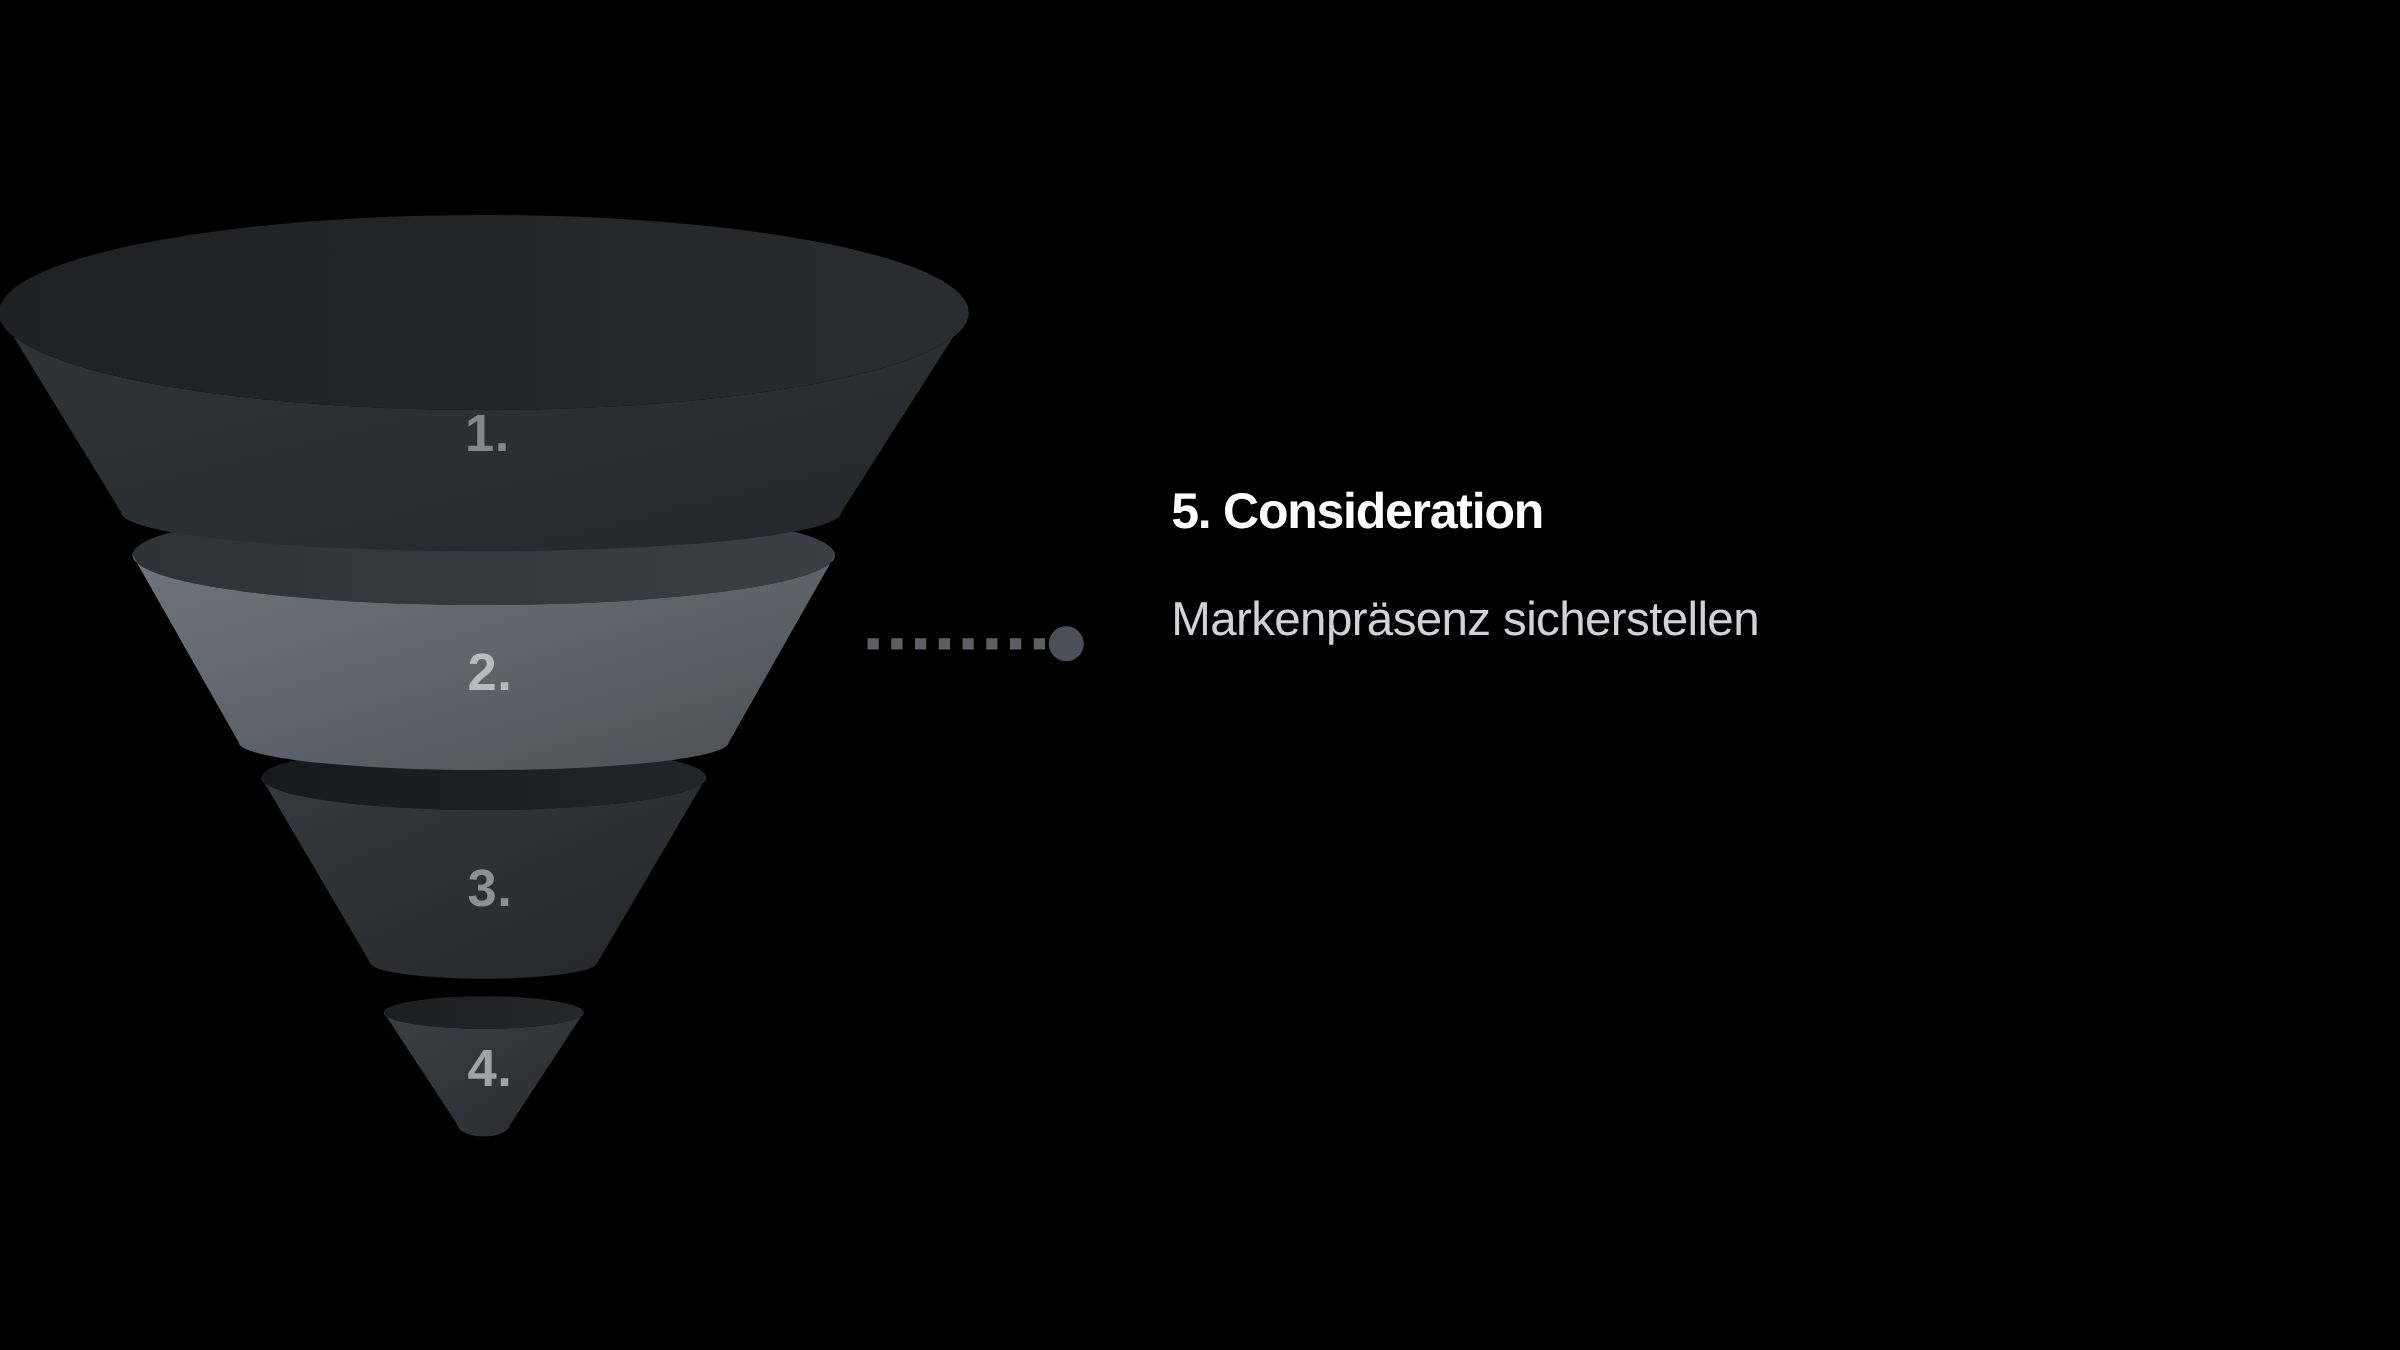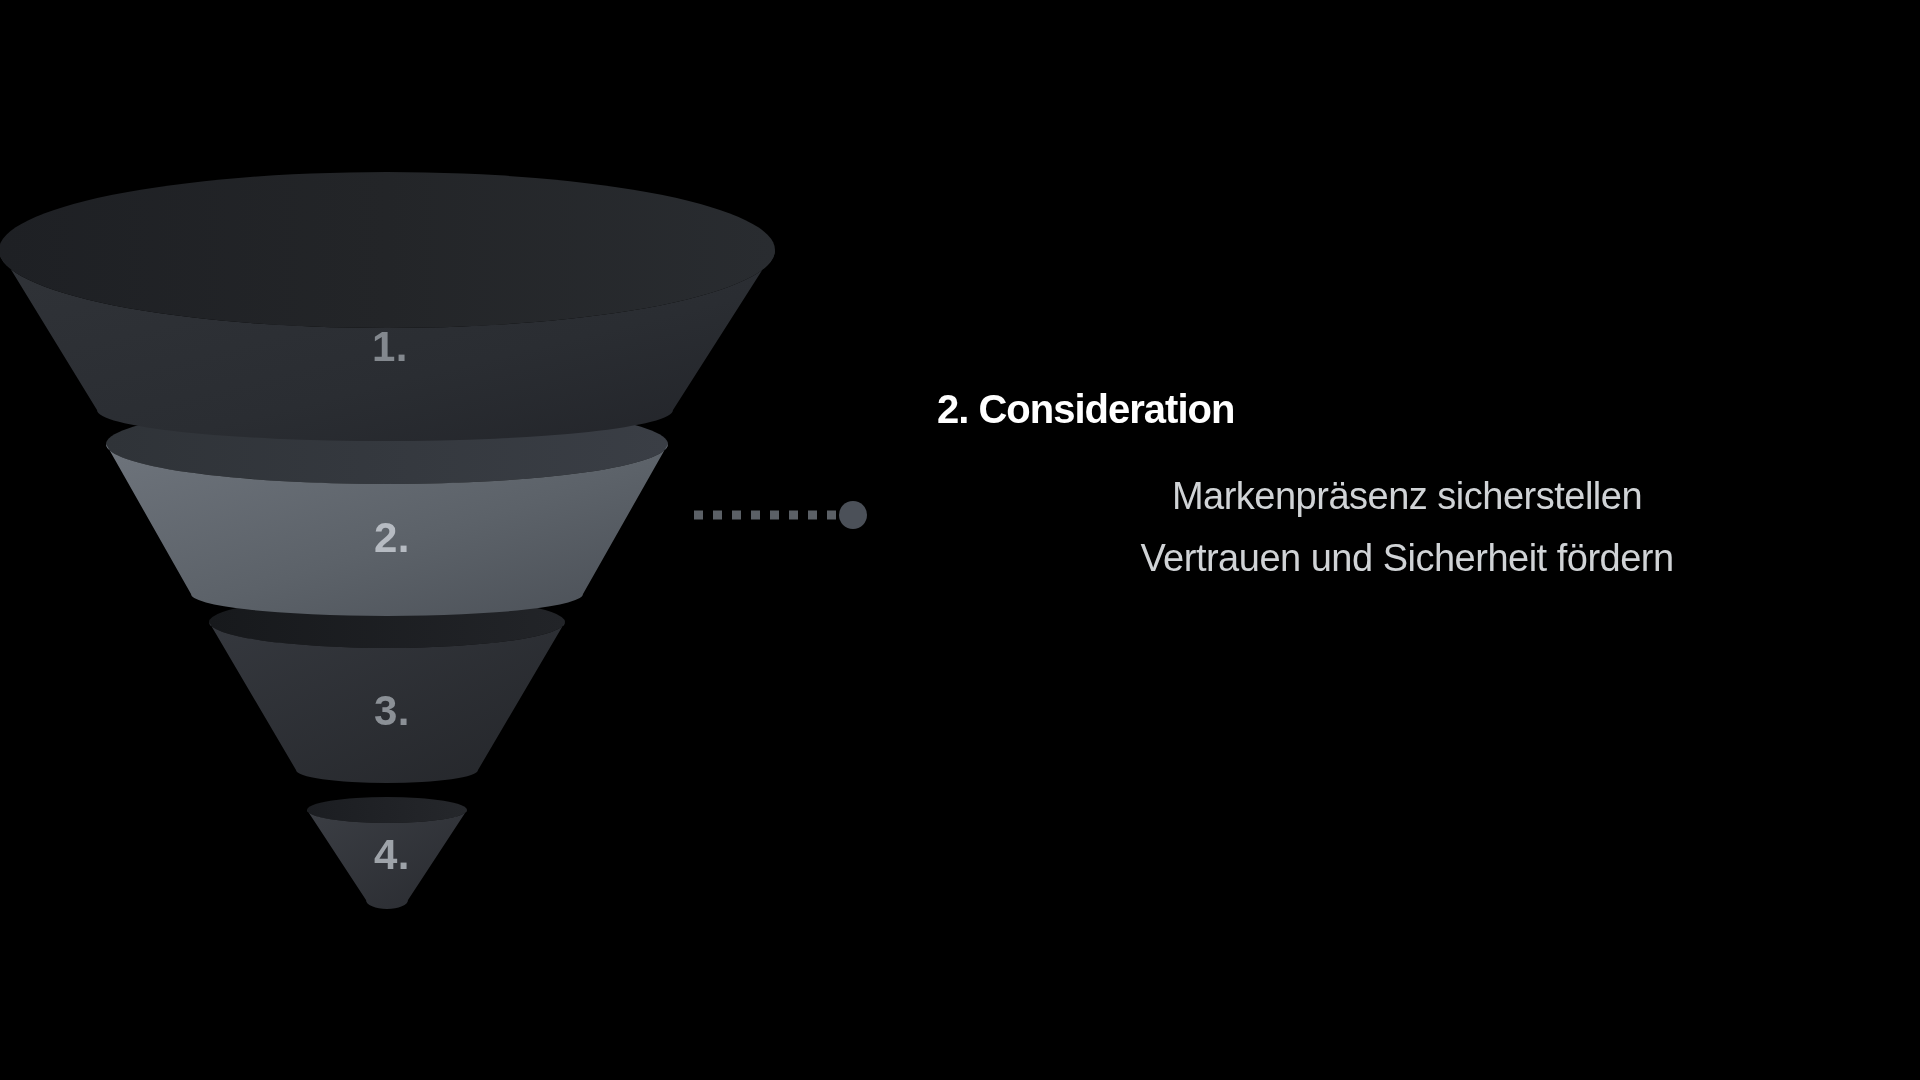--- a/index.html
+++ b/index.html
@@ -57,21 +57,20 @@
     margin-top: 34px;
     font-size: 38px;
     line-height: 61.5px;
     letter-spacing: -0.5px;
     color: #d0d3d6;
     font-weight: normal;
   }
   .detail .items p {
     margin: 0;
     white-space: nowrap;
-    text-align: center;
   }
 </style>
 </head>
 <body>
 
 <div class="stage-wrap">
 
   <svg class="scene" viewBox="0 0 1920 1080" xmlns="http://www.w3.org/2000/svg">
     <defs>
       <linearGradient id="g-body1" x1="0" y1="0" x2="1" y2="1">
@@ -135,20 +134,19 @@
       <text class="stage-label lbl1" x="390" y="361">1.</text>
     </g>
 
     <g>
       <line x1="694" y1="515" x2="840" y2="515" stroke="#5b6066" stroke-width="9" stroke-dasharray="9 10"></line>
       <circle cx="853" cy="515" r="14" fill="#4b5058"></circle>
     </g>
   </svg>
 
   <div class="detail">
-    <h2>2. Consideration</h2>
+    <h2>5. Consideration</h2>
     <div class="items">
       <p>Markenpräsenz sicherstellen</p>
-      <p>Vertrauen und Sicherheit fördern</p>
     </div>
   </div>
 
 </div>
 
 </body></html>

